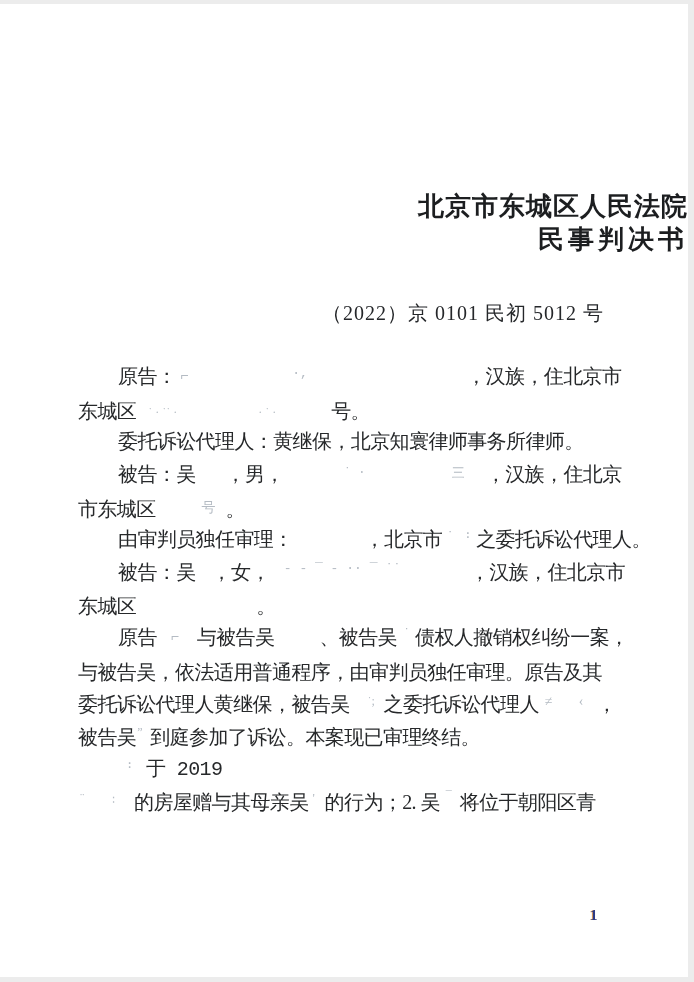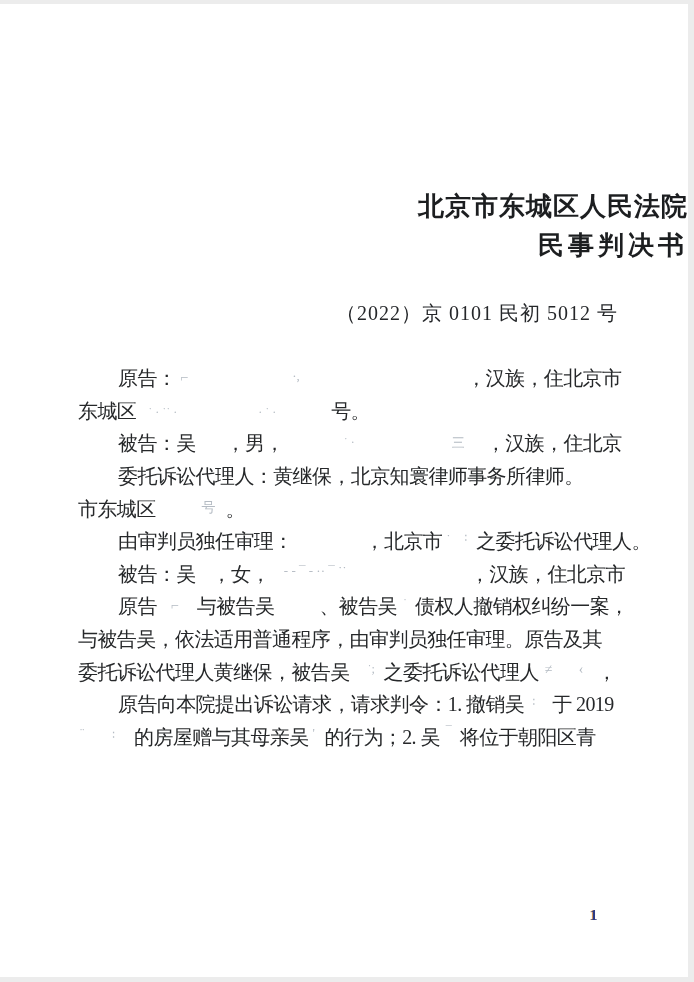--- a/index.html
+++ b/index.html
@@ -11,35 +11,35 @@
   .page{
     position:absolute;left:0;top:4px;width:688px;height:973px;
     background:#ffffff;
   }
   .title-block{
     position:absolute;top:186px;left:0;width:100%;
     text-align:right;color:#1c1e20;
     font-family:"Liberation Sans","DejaVu Sans",sans-serif;
   }
   .title-line1{font-size:26px;font-weight:bold;letter-spacing:1px;line-height:32px;}
-  .title-line2{font-size:26px;font-weight:bold;letter-spacing:4px;line-height:32px;margin-top:7px;}
+  .title-line2{font-size:26px;font-weight:bold;letter-spacing:4px;line-height:32px;margin-top:1px;}
   .case-number{
-    position:absolute;top:296px;right:70px;
+    position:absolute;top:296px;right:84px;
     font-size:20px;letter-spacing:1px;color:#25272a;
     font-family:"Liberation Serif","DejaVu Serif",serif;
   }
   .body-text{
     position:absolute;left:78px;top:358px;width:560px;
     color:#26282a;
   }
   .bodyline{
     height:32.65px;line-height:32.65px;white-space:nowrap;
     font-size:20px;letter-spacing:-0.6px;
   }
-  .bodyline.indent{padding-left:40px;}
+  .bodyline.indent{padding-left:40px;font-family:Liberation Mono, monospace;}
   .run{display:inline;}
   .gap{
     display:inline-block;position:relative;height:1em;
     vertical-align:baseline;
   }
   .mark{
     position:absolute;top:3px;color:#b4bbc3;
     font-size:15px;letter-spacing:0;line-height:1;
     white-space:pre;
   }
@@ -58,27 +58,29 @@
   <div class="title-block">
     <div class="title-line1">北京市东城区人民法院</div>
     <div class="title-line2">民事判决书</div>
   </div>
 
   <div class="case-number">（2022）京 0101 民初 5012 号</div>
 
   <div class="body-text">
       <div class="bodyline indent"><span class="run">原告：</span><span class="gap" style="width: 290px;"><span class="mark" style="left: 4px; top: 6px; font-size: 14px;">⌐</span><span class="mark" style="left: 116px; top: 4px; font-size: 13px;">·,</span></span><span class="run">，汉族，住北京市</span></div>
       <div class="bodyline"><span class="run">东城区</span><span class="gap" style="width: 195px;"><span class="mark" style="left: 12px; top: 8px; font-size: 12px;">˙ · ˙˙ ·</span><span class="mark" style="left: 122px; top: 8px; font-size: 12px;">· ˙ ·</span></span><span class="run">号。</span></div>
+      <div class="bodyline indent"><span class="run">委托诉讼代理人：黄继保，北京知寰律师事务所律师。</span></div>
       <div class="bodyline indent"><span class="run">被告：吴</span><span class="gap" style="width: 30px;"></span><span class="run">，男，</span><span class="gap" style="width: 202px;"><span class="mark" style="left: 60px; top: 6px; font-size: 12px;">˙ ·</span><span class="mark" style="left: 168px; top: 6px; font-size: 13px;">三</span></span><span class="run">，汉族，住北京</span></div>
-      <div class="bodyline indent"><span class="run">委托诉讼代理人：黄继保，北京知寰律师事务所律师。</span></div>
       <div class="bodyline"><span class="run">市东城区</span><span class="gap" style="width: 70px;"><span class="mark" style="left: 46px; top: 5px; font-size: 14px;">号</span></span><span class="run">。</span></div>
       <div class="bodyline indent"><span class="run">由审判员独任审理：</span><span class="gap" style="width: 72px;"></span><span class="run">，北京市</span><span class="gap" style="width: 34px;"><span class="mark" style="left: 4px; top: 4px; font-size: 13px;">˙</span><span class="mark" style="left: 22px; top: 4px; font-size: 12px;">∶</span></span><span class="run">之委托诉讼代理人。</span></div>
       <div class="bodyline indent"><span class="run">被告：吴</span><span class="gap" style="width: 16px;"></span><span class="run">，女，</span><span class="gap" style="width: 200px;"><span class="mark" style="left: 14px; top: 3px; font-size: 13px;">- - ¯ - ·· ¯ ˙˙</span></span><span class="run">，汉族，住北京市</span></div>
+      <div class="bodyline"><span class="run">东城区</span><span class="gap" style="width: 120px;"></span><span class="run">。</span></div>
       <div class="bodyline indent"><span class="run">原告</span><span class="gap" style="width: 40px;"><span class="mark" style="left: 14px; top: 6px; font-size: 14px;">⌐</span></span><span class="run">与被告吴</span><span class="gap" style="width: 45px;"></span><span class="run">、被告吴</span><span class="gap" style="width: 18px;"><span class="mark" style="left: 6px; top: 4px; font-size: 12px;">˙</span></span><span class="run">债权人撤销权纠纷一案，</span></div>
       <div class="bodyline"><span class="run">与被告吴，依法适用普通程序，由审判员独任审理。原告及其</span></div>
       <div class="bodyline"><span class="run">委托诉讼代理人黄继保，被告吴</span><span class="gap" style="width: 34px;"><span class="mark" style="left: 18px; top: 4px; font-size: 12px;">˙;</span></span><span class="run">之委托诉讼代理人</span><span class="gap" style="width: 58px;"><span class="mark" style="left: 6px; top: 4px; font-size: 14px;">≠</span><span class="mark" style="left: 40px; top: 4px; font-size: 14px;">‹</span></span><span class="run">，</span></div>
-      <div class="bodyline indent"><span class="run">原告向本院提出诉讼请求，请求判令：1. 撤销吴</span><span class="gap" style="width: 28px;"><span class="mark" style="left: 8px; top: 5px; font-size: 12px;">∶</span></span><span class="run">于 2019</span></div>
+      <div class="bodyline"><span class="run">被告吴</span><span class="gap" style="width: 14px;"><span class="mark" style="left: 1px; top: 2px; font-size: 12px;">”</span></span><span class="run">到庭参加了诉讼。本案现已审理终结。</span></div>
+      <div class="bodyline indent"><span class="gap" style="width: 28px;"><span class="mark" style="left: 8px; top: 5px; font-size: 12px;">∶</span></span><span class="run">于 2019</span></div>
       <div class="bodyline"><span class="gap" style="width: 56px;"><span class="mark" style="left: 2px; top: 2px; font-size: 13px;">¨</span><span class="mark" style="left: 34px; top: 5px; font-size: 12px;">∶</span></span><span class="run">的房屋赠与其母亲吴</span><span class="gap" style="width: 16px;"><span class="mark" style="left: 4px; top: 2px; font-size: 13px;">'</span></span><span class="run">的行为；2. 吴</span><span class="gap" style="width: 20px;"><span class="mark" style="left: 6px; top: 1px; font-size: 12px;">¯</span></span><span class="run">将位于朝阳区青</span></div>
     </div>
 
   <div class="page-number">1</div>
 
 </div>
 
 </body></html>

